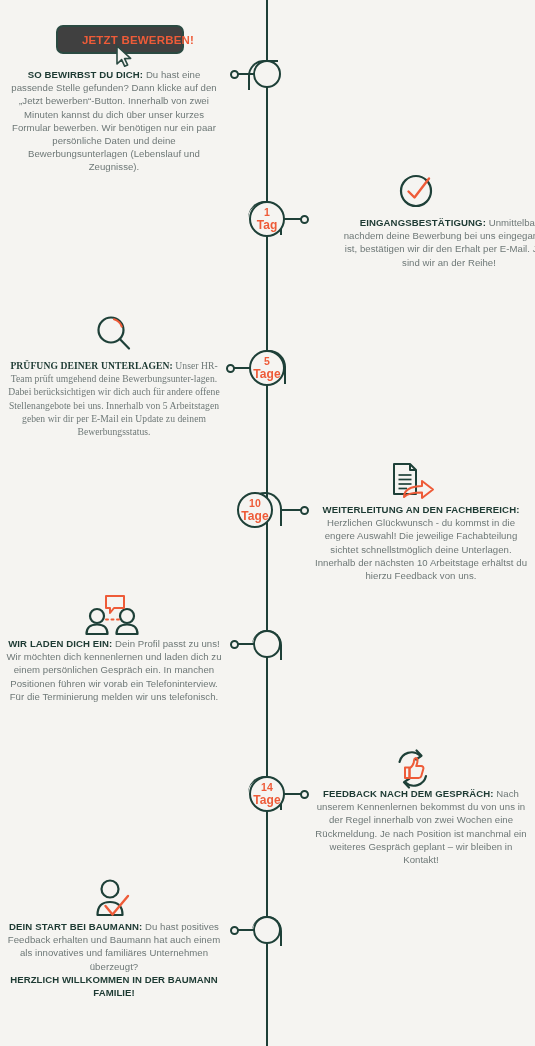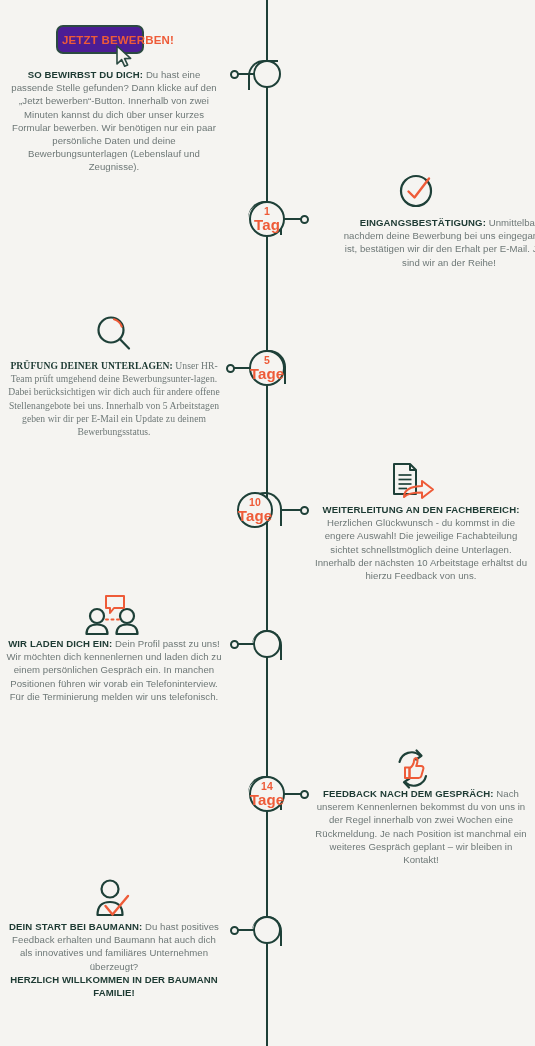--- a/index.html
+++ b/index.html
@@ -33,21 +33,21 @@
   }
   .node.plain{width:28px;height:28px;}
   .node.dated{width:36px;height:36px;}
   .node .num,.node .unit{
     color:#ee5b38;
     font-weight:bold;
     font-size:10px;
     letter-spacing:.1px;
   }
   .node .num{font-size:10.5px;}
-  .node .unit{font-size:15px;margin-top:1px;}
+  .node .unit{font-size:12px;margin-top:1px;}
 
   
   .hook{
     position:absolute;
     box-sizing:border-box;
     border:2px solid #1e4038;
     background:none;
     z-index:3;
   }
 
@@ -86,25 +86,25 @@
     margin-top:0px;
   }
 
   
   .icon{position:absolute;}
 
   
   .applybtn{
     position:absolute;
     left:56px;top:25px;
-    width:88px;height:29px;
+    width:128px;height:29px;
     box-sizing:border-box;
     border:2px solid #2b4a42;
     border-radius:7px;
-    background:#4c1d95;
+    background:#404040;
     display:flex;align-items:center;justify-content:center;
     z-index:5;
     padding-left:36px;
   }
   .applybtn span{
     color:#ee5b38;
     font-weight:bold;
     font-size:11.5px;
     letter-spacing:.2px;
     white-space:nowrap;
@@ -253,17 +253,17 @@
   <div class="hook" style="left:252px;top:916px;width:30px;height:30px;border-radius:16px 16px 0 0;border-bottom:none;border-left:none;"></div>
   <div class="node plain" style="left:253px;top:916px;">
     <span class="num"></span>
     <span class="unit"></span>
   </div>
   <div class="conn" style="left:236px;top:929px;width:22px;"></div>
   <div class="endcap" style="left:230px;top:925.5px;"></div>
 
   <div class="block left" style="top:920px;">
     <p>
-      <span class="hd">DEIN START BEI BAUMANN:</span><span> Du hast positives Feedback erhalten und Baumann hat auch dich als innovatives und familiäres Unternehmen überzeugt?</span><span class="closing">HERZLICH WILLKOMMEN IN DER BAUMANN FAMILIE!</span>
+      <span class="hd">DEIN START BEI BAUMANN:</span><span> Du hast positives Feedback erhalten und Baumann hat auch einem als innovatives und familiäres Unternehmen überzeugt?</span><span class="closing">HERZLICH WILLKOMMEN IN DER BAUMANN FAMILIE!</span>
     </p>
   </div>
 
 </div>
 
 </body></html>

